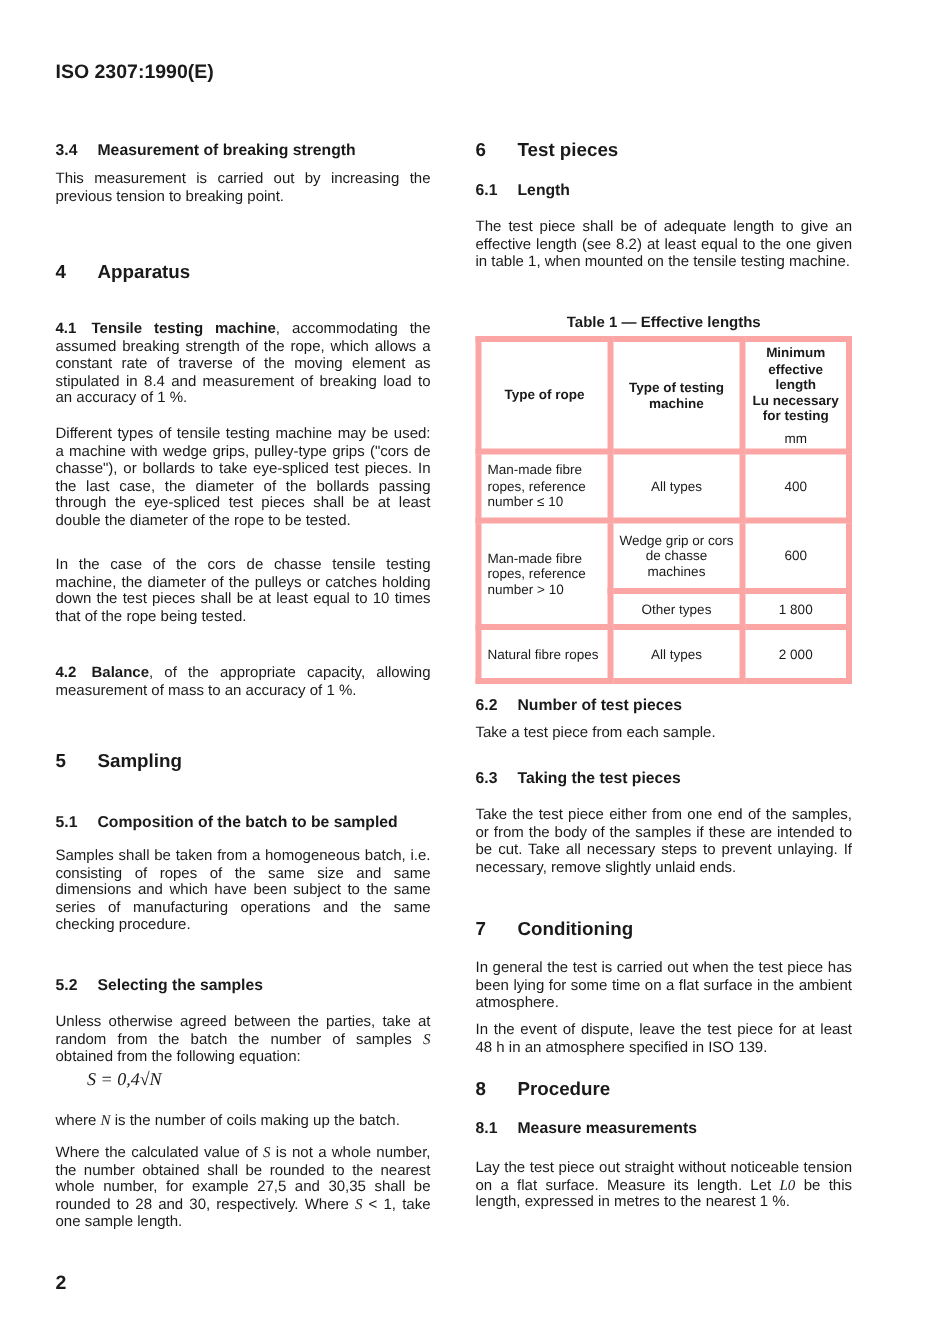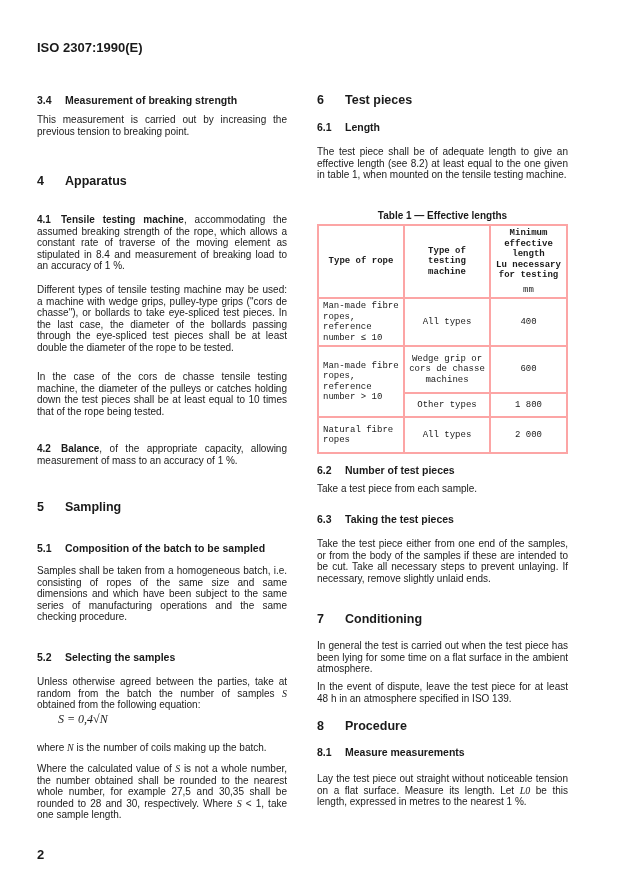--- a/index.html
+++ b/index.html
@@ -11,21 +11,21 @@
   .h2 { font-weight:bold; font-size:10.5px; }
   .num { display:inline-block; width:28px; }
   .num1 { display:inline-block; width:24px; }
   .p { font-size:10px; line-height:11.6px; text-align:justify; }
   .col-l { left:37px; width:250px; }
   .col-r { left:317px; width:251px; }
   .it { font-family:"Liberation Serif", serif; font-style:italic; }
   .formula { font-family:"Liberation Serif", serif; font-size:12px;text-align:right; }
   table.t1 { position:absolute; left:317px; top:224px; width:251px;
              border-collapse:collapse; font-size:9px; }
-  table.t1 td { border:2px solid #fca5a5; padding:2px 4px; vertical-align:middle; line-height:10.5px;font-family:Liberation Mono, monospace; }
+  table.t1 td { border:4px solid #fca5a5; padding:2px 4px; vertical-align:middle; line-height:10.5px; }
   table.t1 .thead td { font-weight:bold; text-align:center; height:66px; }
   .center { text-align:center; }
   .unit { font-weight:normal; display:block; margin-top:4px; }
   .caption { font-weight:bold; font-size:10px; left:317px; width:251px; text-align:center; top:210px; }
 </style>
 </head>
 <body>
 
 <div>
 

